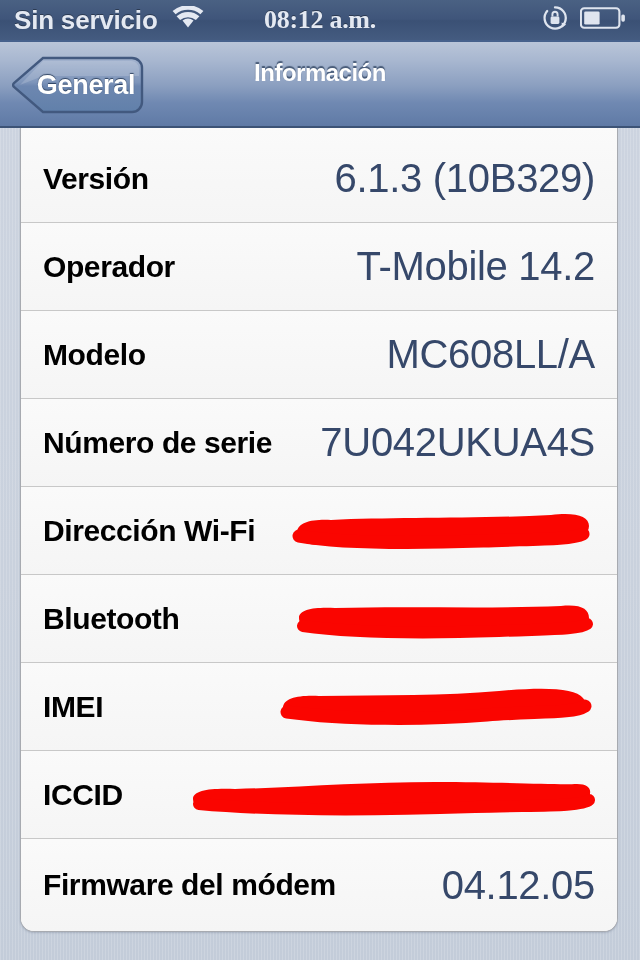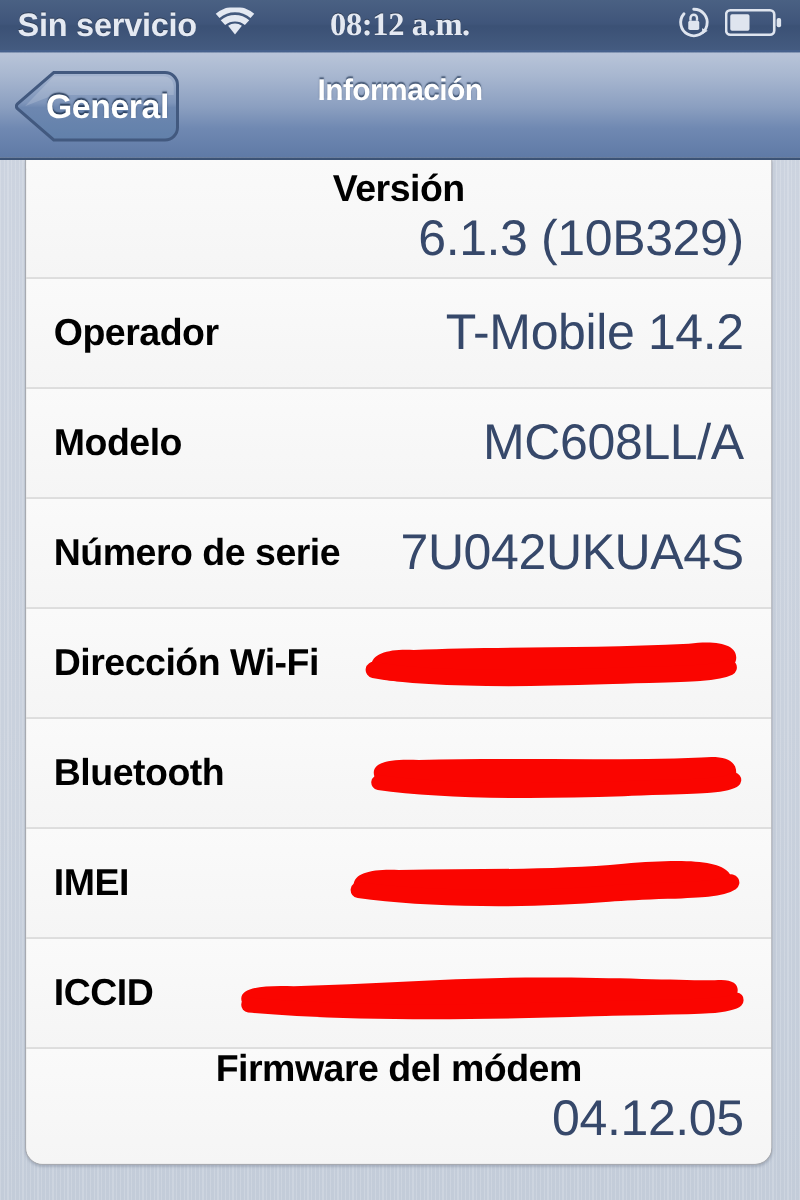--- a/index.html
+++ b/index.html
@@ -252,21 +252,21 @@
         <path d="M31 5 H119 a 8 8 0 0 1 8 8 V20 H31 L8 29 Z" fill="rgba(255,255,255,0.16)"></path>
       </svg>
       <span class="bb-label">General</span>
     </div>
     <div class="nav-title">Información</div>
   </div>
 
   <div class="table-group">
     <div class="top-sliver"></div>
 
-    <div class="row" style="height:95px; padding-top:7px;flex-direction:column;">
+    <div class="row" style="height:95px; padding-top:7px;">
       <span class="label">Versión</span>
       <span class="value">6.1.3 (10B329)</span>
     </div>
 
     <div class="row">
       <span class="label">Operador</span>
       <span class="value">T-Mobile 14.2</span>
     </div>
 
     <div class="row">
@@ -321,19 +321,19 @@
         <svg class="redaction" width="410" height="46" viewBox="0 0 410 46">
           <path d="M8 27 C 8 18, 26 16, 50 17 C 120 15, 180 10, 250 10
                    C 320 10, 370 13, 392 12 C 406 12, 408 20, 402 28
                    C 394 36, 340 34, 270 34 C 180 35, 90 38, 46 38
                    C 20 38, 8 35, 8 27 Z" fill="#fa0500"></path>
           <path d="M14 32 C 90 39, 200 38, 290 35 C 350 33, 396 35, 404 28" stroke="#fa0500" stroke-width="12" fill="none" stroke-linecap="round"></path>
         </svg>
       </span>
     </div>
 
-    <div class="row" style="height:92px;flex-direction:column;">
+    <div class="row" style="height:92px;">
       <span class="label">Firmware del módem</span>
       <span class="value">04.12.05</span>
     </div>
   </div>
 
 </div>
 
 </body></html>

